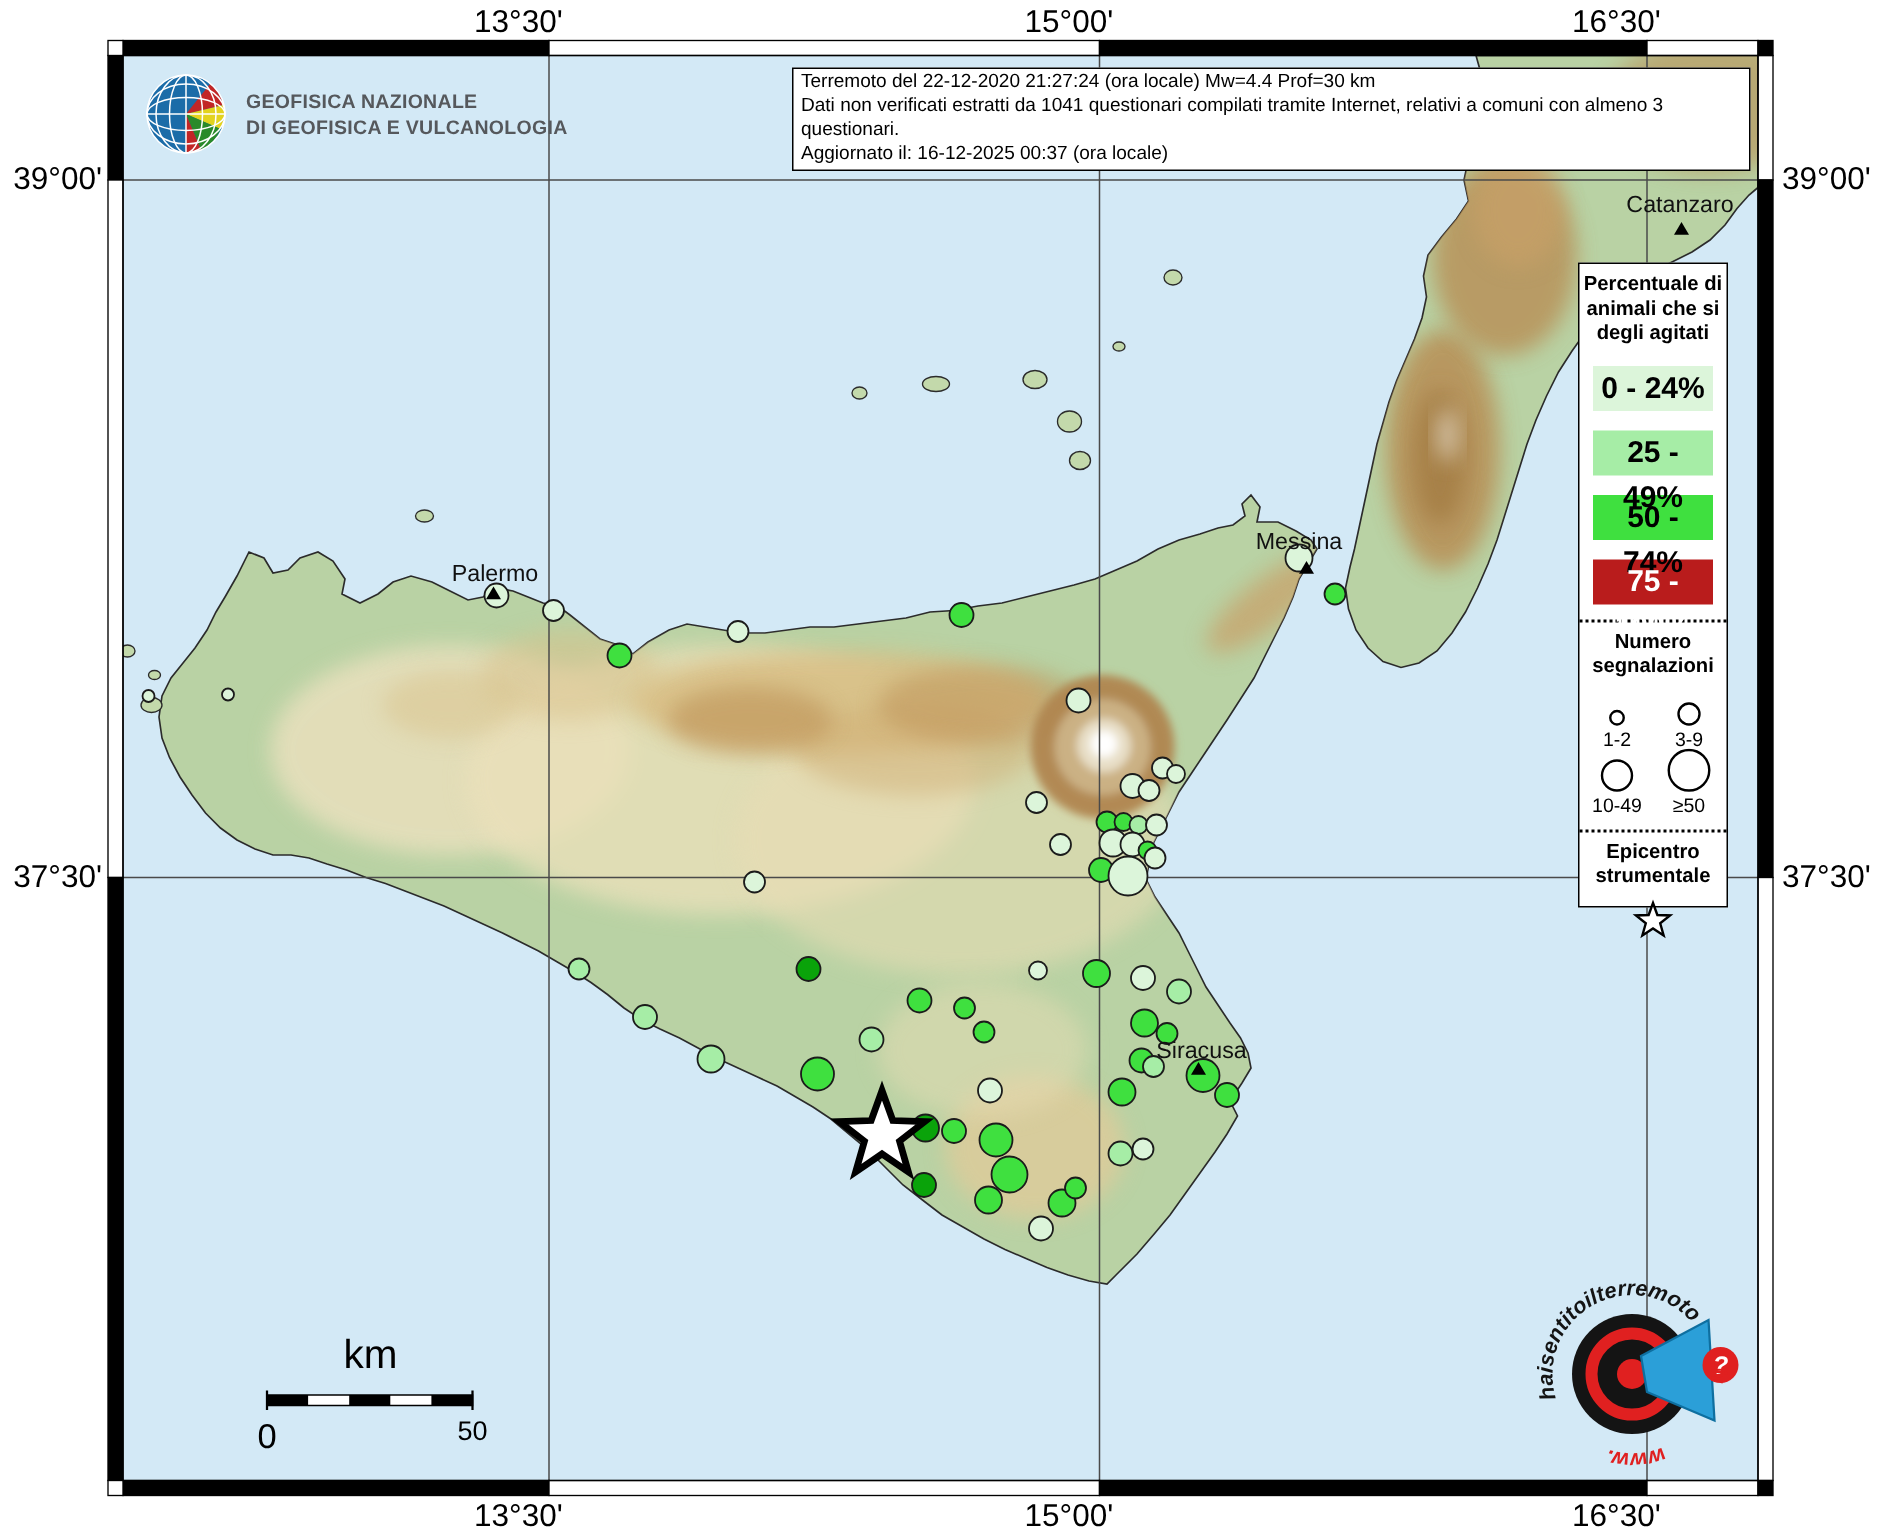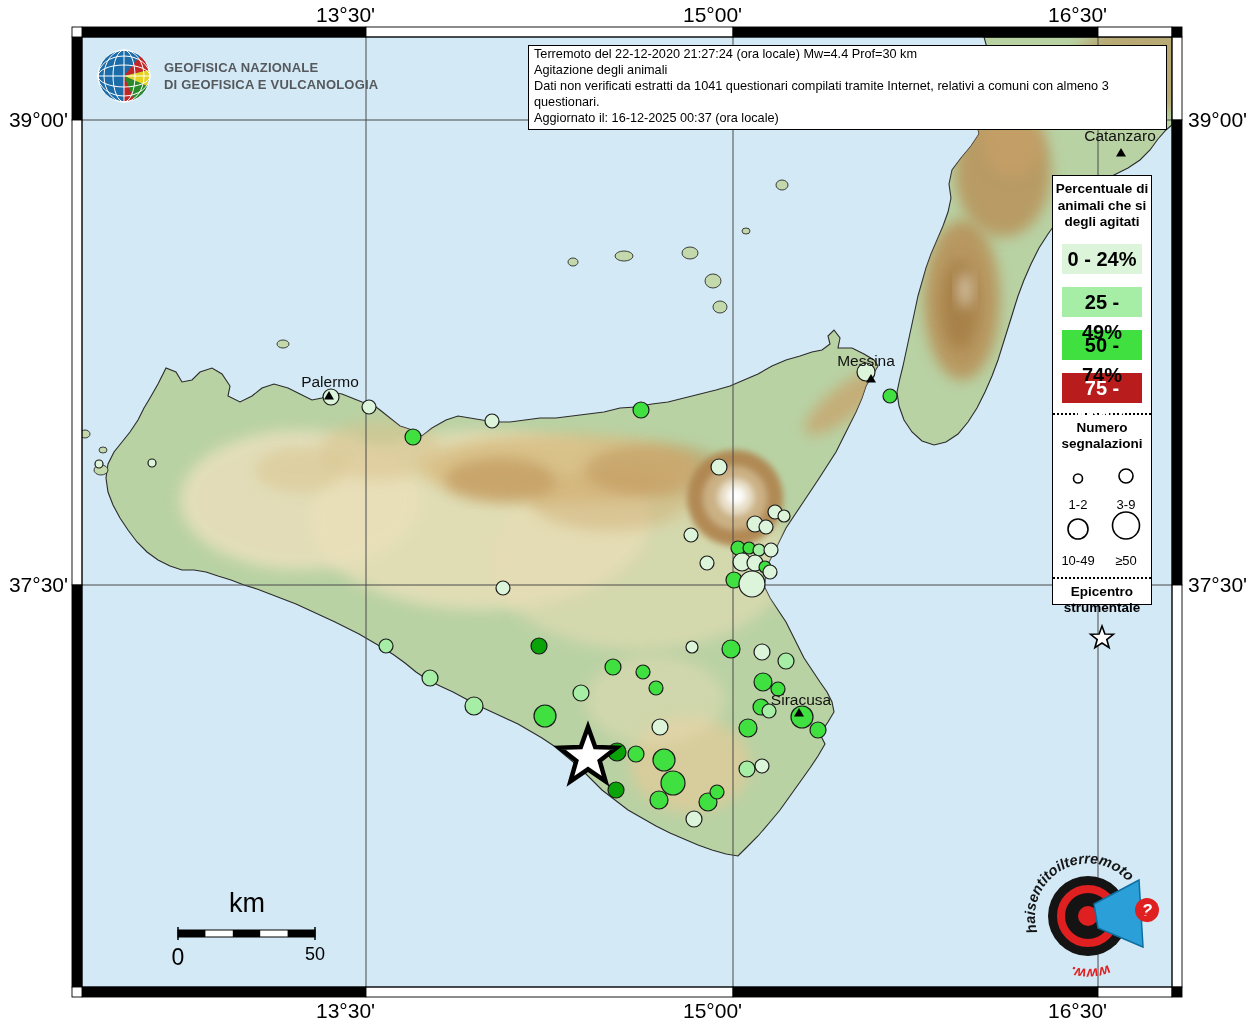--- a/index.html
+++ b/index.html
@@ -28,21 +28,21 @@
   }
   .leg-title{font-weight:bold;font-size:13.5px;line-height:16.5px;padding-top:5px;}
   .swatch{
     width:80px;height:30px;margin:13px auto 0 auto;
     font-weight:bold;font-size:20px;line-height:30px;text-align:center;
   }
   .leg-divider{border-top:2px dotted #000;margin-top:10px;}
   #leg-nums{display:flex;flex-wrap:wrap;width:96px;margin:2px auto 0 auto;}
   .numcell{width:48px;text-align:center;}
   .numcell svg{display:block;margin:0 auto;}
-  .numlab{font-size:13px;line-height:13px;margin-top:13px;}
+  .numlab{font-size:13px;line-height:13px;margin-top:1px;}
   #leg-star{margin-top:4px;}
   
   .sblab{position:absolute;text-align:center;color:#000;}
 </style>
 </head>
 <body>
 
 <svg id="mapsvg" width="1254" height="1024" viewBox="0 0 1254 1024">
   <defs>
     <filter id="soft" x="-40%" y="-40%" width="180%" height="180%">
@@ -273,21 +273,20 @@
     </g>
   </svg>
   <div id="ingv-text">
     <div>GEOFISICA NAZIONALE</div>
     <div>DI GEOFISICA E VULCANOLOGIA</div>
   </div>
 </div>
 
 <div id="titlebox">
   <div>Terremoto del 22-12-2020 21:27:24 (ora locale) Mw=4.4 Prof=30 km</div>
-  <div>Agitazione degli animali</div>
   <div>Dati non verificati estratti da 1041 questionari compilati tramite Internet, relativi a comuni con almeno 3 questionari.</div>
   <div>Aggiornato il: 16-12-2025 00:37 (ora locale)</div>
 </div>
 
 <div id="legend">
   <div class="leg-title">Percentuale di animali che si degli agitati</div>
   <div id="leg-swatches">
       <div class="swatch" style="background: rgb(220, 245, 218); color: rgb(0, 0, 0);">0 - 24%</div>
       <div class="swatch" style="background: rgb(166, 237, 166); color: rgb(0, 0, 0);">25 - 49%</div>
       <div class="swatch" style="background: rgb(63, 224, 63); color: rgb(0, 0, 0);">50 - 74%</div>

